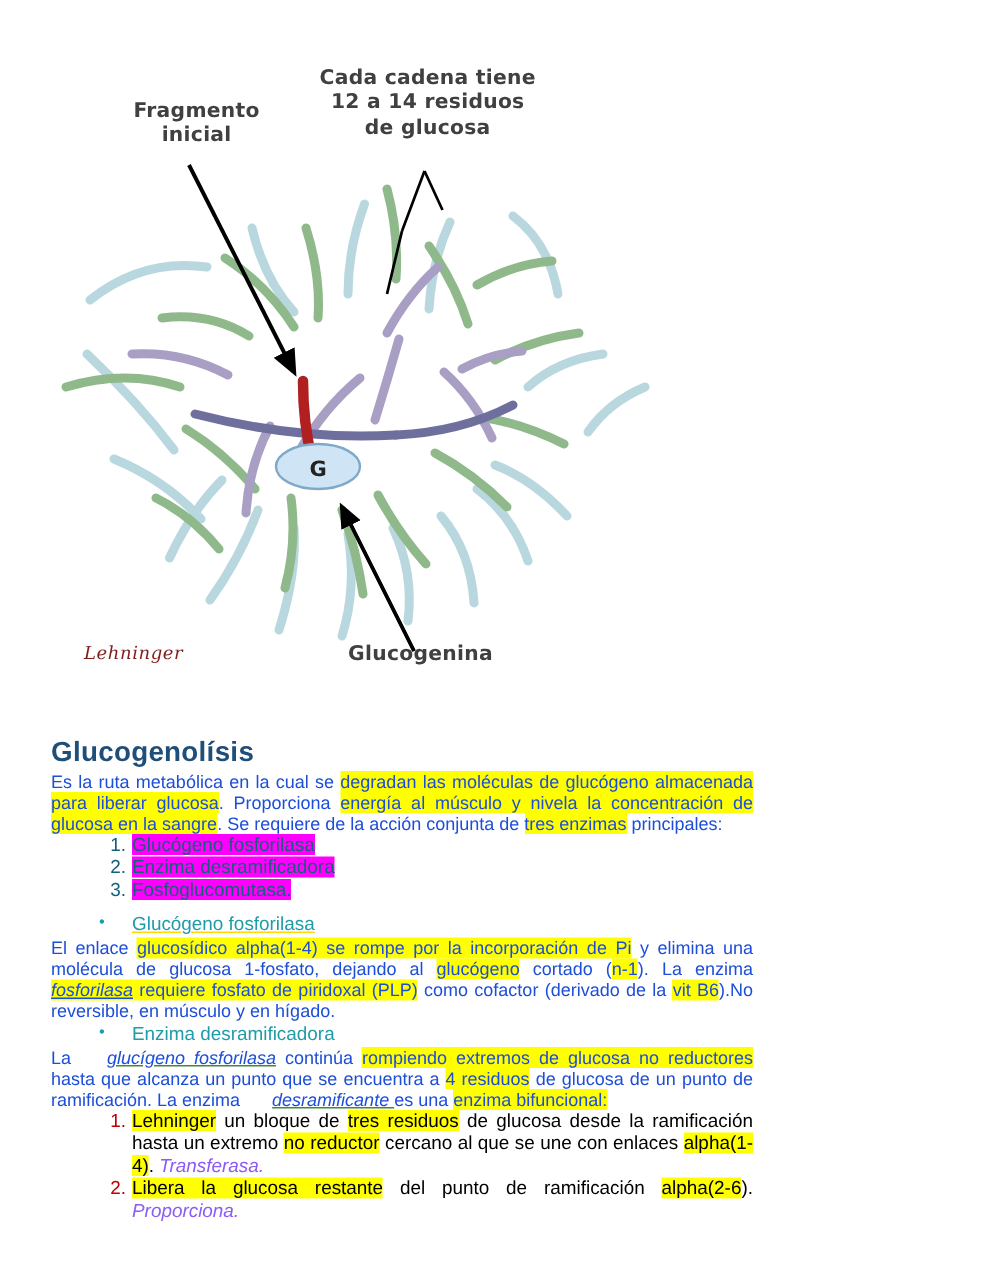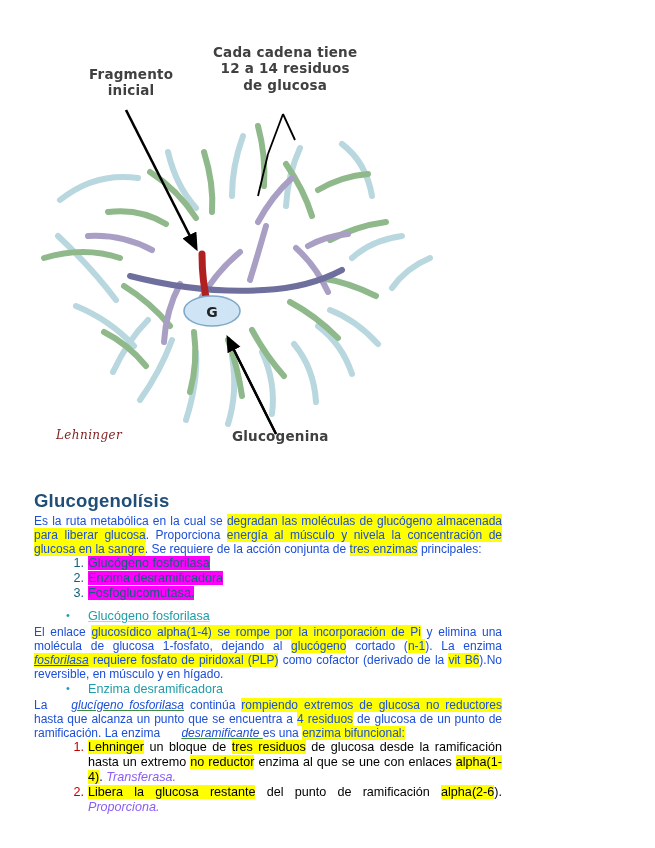--- a/index.html
+++ b/index.html
@@ -269,17 +269,17 @@
 
   <p class="body"><span>El enlace </span><span class="hl">glucosídico alpha(1-4) se rompe por la incorporación de Pi</span><span> y elimina una molécula de glucosa 1-fosfato, dejando al </span><span class="hl">glucógeno</span><span> cortado (</span><span class="hl">n-1</span><span>). La enzima </span><span class="hl it-ul">fosforilasa</span><span class="hl"> requiere fosfato de piridoxal (PLP)</span><span> como cofactor (derivado de la </span><span class="hl">vit B6</span><span>).No reversible, en músculo y en hígado.</span></p>
 
   <ul class="bullets">
     <li><span>Enzima desramificadora</span></li>
   </ul>
 
   <p class="body"><span>La </span><span class="it-ul-green">glucígeno fosforilasa</span><span> continúa </span><span class="hl">rompiendo extremos de glucosa no reductores</span><span> hasta que alcanza un punto que se encuentra a </span><span class="hl">4 residuos</span><span> de glucosa de un punto de ramificación. La enzima </span><span class="it-ul-green">desramificante </span><span>es una </span><span class="hl">enzima bifuncional:</span></p>
 
   <ol class="numlist redmark">
-    <li class="body"><span class="hl">Lehninger</span><span> un bloque de </span><span class="hl">tres residuos</span><span> de glucosa desde la ramificación hasta un extremo </span><span class="hl">no reductor</span><span> enzima al que se une con enlaces </span><span class="hl">alpha(1-4)</span><span>. </span><span class="red">Transferasa.</span></li>
+    <li class="body"><span class="hl">Lehninger</span><span> un bloque de </span><span class="hl">tres residuos</span><span> de glucosa desde la ramificación hasta un extremo </span><span class="hl">no reductor</span><span> cercano al que se une con enlaces </span><span class="hl">alpha(1-4)</span><span>. </span><span class="red">Transferasa.</span></li>
     <li class="body"><span class="hl">Libera la glucosa restante</span><span> del punto de ramificación </span><span class="hl">alpha(2-6</span><span>). </span><span class="red">Proporciona.</span></li>
   </ol>
 
 </div>
 
 </body></html>

